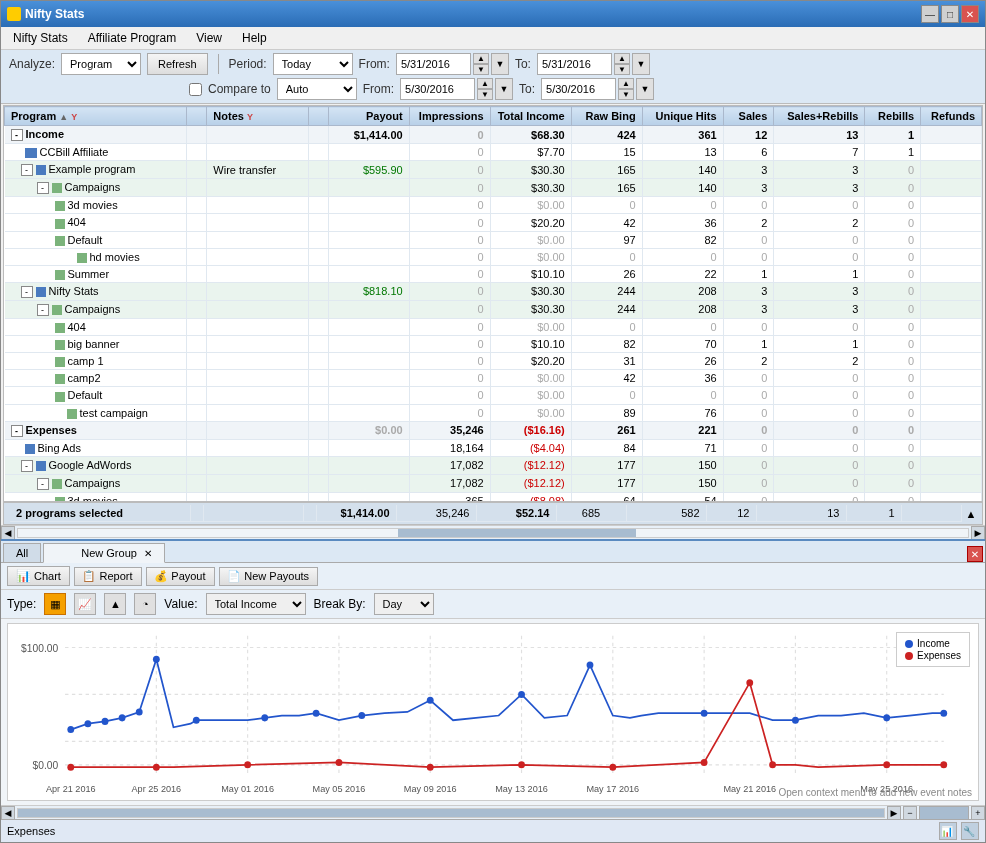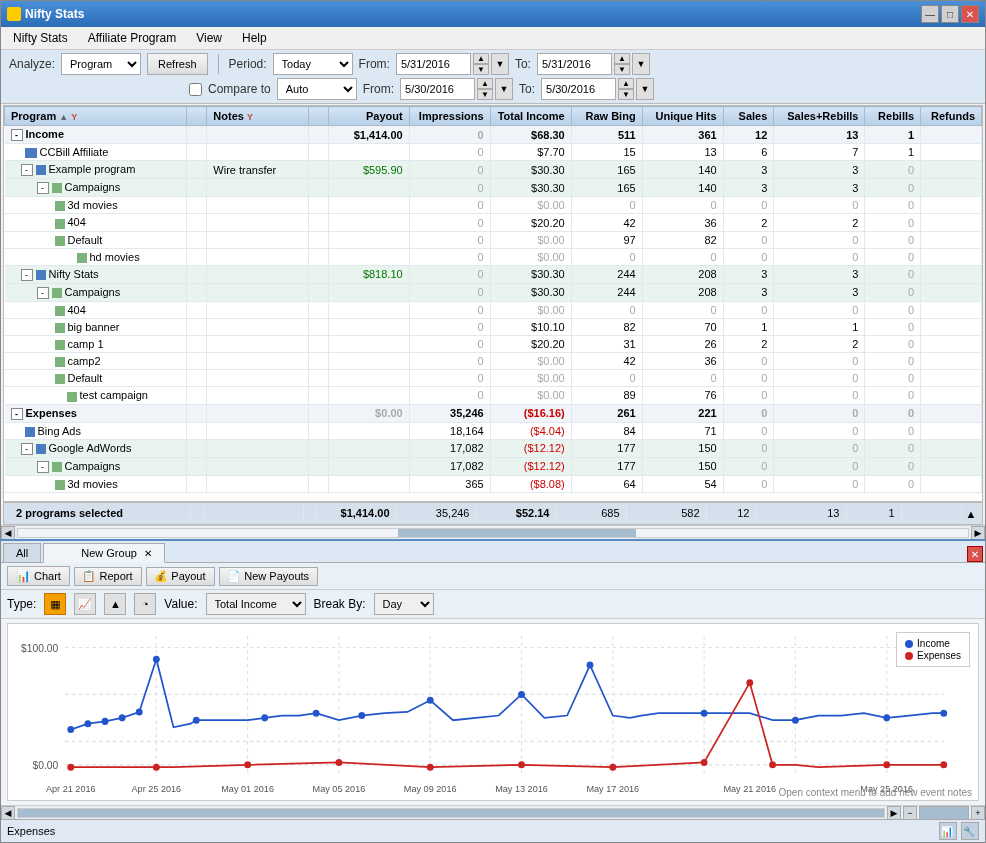--- a/index.html
+++ b/index.html
@@ -184,21 +184,21 @@
           <tbody>
 
             <tr class="row-bold">
               <td><span class="tree-icon">-</span><strong>Income</strong></td>
               <td></td>
               <td></td>
               <td></td>
               <td class="number">$1,414.00</td>
               <td class="zero-number">0</td>
               <td class="number">$68.30</td>
-              <td class="number">511</td>
+              <td class="number">424</td>
               <td class="number">361</td>
               <td class="number">12</td>
               <td class="number">13</td>
               <td class="number">1</td>
               <td class="number"></td>
             </tr>
 
             <tr>
               <td style="padding-left:20px;"><span style="display:inline-block;width:12px;height:10px;background:#4a7abf;margin-right:3px;vertical-align:middle;"></span>CCBill Affiliate</td>
               <td></td>
@@ -304,20 +304,35 @@
               <td class="zero-number">0</td>
                 <td class="zero-number">$0.00</td>
                 <td class="zero-number">0</td>
                 <td class="zero-number">0</td>
                 <td class="zero-number">0</td>
                 <td class="zero-number">0</td>
                 <td class="zero-number">0</td>
                 <td></td>
             </tr>
 
+            <tr>
+              <td style="padding-left:50px;"><span style="display:inline-block;width:10px;height:10px;background:#7bb37b;margin-right:3px;vertical-align:middle;"></span>Summer</td>
+              <td></td>
+                <td></td>
+                <td></td>
+                <td class="number"></td>
+              <td class="zero-number">0</td>
+                <td class="number">$10.10</td>
+                <td class="number">26</td>
+                <td class="number">22</td>
+                <td class="number">1</td>
+                <td class="number">1</td>
+                <td class="zero-number">0</td>
+                <td></td>
+            </tr>
 
             <tr style="background:#eaf4ee;">
               <td style="padding-left:16px;"><span class="tree-icon">-</span><span style="display:inline-block;width:10px;height:10px;background:#4a7abf;margin-right:3px;vertical-align:middle;"></span>Nifty Stats</td>
               <td></td>
                 <td></td>
                 <td></td>
               <td class="green-number">$818.10</td>
               <td class="zero-number">0</td>
                 <td class="number">$30.30</td>
                 <td class="number">244</td>
@@ -518,21 +533,21 @@
         <table style="width:100%;">
           <tbody>
               <tr>
             <td style="min-width:180px; font-weight:bold;">2 programs selected</td>
             <td style="width:20px;"></td>
             <td style="min-width:100px;"></td>
             <td style="width:20px;"></td>
             <td style="min-width:80px; text-align:right; font-weight:bold;">$1,414.00</td>
             <td style="min-width:80px; text-align:right;">35,246</td>
             <td style="min-width:80px; text-align:right; font-weight:bold;">$52.14</td>
-            <td style="min-width:70px; text-align:right;">685</td>
+            <td style="min-width:70px; text-align:center;">685</td>
             <td style="min-width:80px; text-align:right;">582</td>
             <td style="min-width:50px; text-align:right;">12</td>
             <td style="min-width:90px; text-align:right;">13</td>
             <td style="min-width:55px; text-align:right;">1</td>
             <td style="min-width:60px; text-align:right;"></td>
           </tr>
         </tbody>
           </table>
         <div style="margin-left:4px;">▲</div>
       </div>

